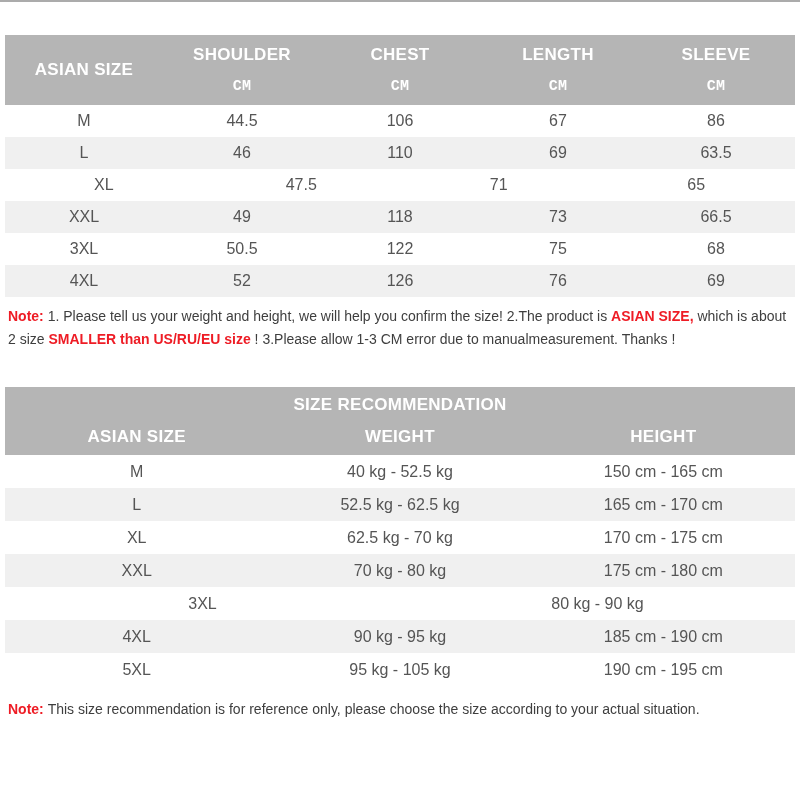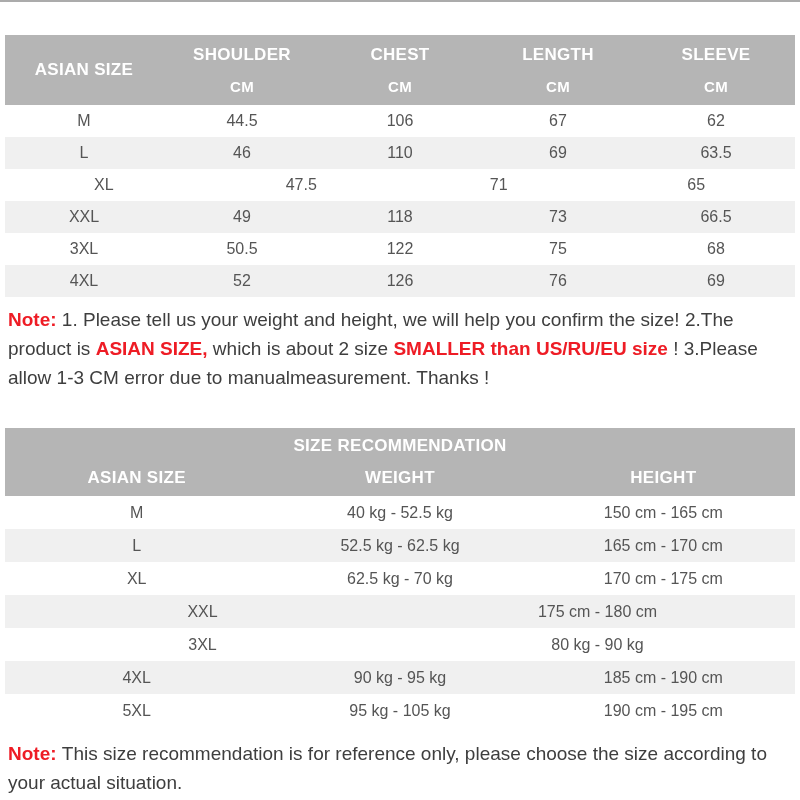--- a/index.html
+++ b/index.html
@@ -16,26 +16,26 @@
     font-family:"Liberation Sans", sans-serif;
     border-top:2px solid #ababab;
   }
   
   .t1{margin:33px 5px 0 5px;}
   .t-header{display:flex;background:var(--hdr);height:70px;}
   .hcell{
     flex:1;display:flex;flex-direction:column;justify-content:center;align-items:center;
     gap:13px;color:#ffffff;font-weight:bold;font-size:17px;letter-spacing:.3px;height:100%;
   }
-  .hcell .hu{font-size:15px;}
+  .hcell .hu{font-size:15px;font-family:Liberation Mono, monospace;}
   .trow{display:flex;height:32px;align-items:center;}
   .trow.alt{background:var(--alt);}
   .tcell{flex:1;text-align:center;font-size:16px;color:var(--cell-text);}
   
-  .note{margin:8px 8px 0 8px;font-size:19px;line-height:29px;color:var(--note-text);}
+  .note{margin:8px 8px 0 8px;font-size:14px;line-height:23px;color:var(--note-text);}
   .note .red{color:var(--red);font-weight:bold;}
   
   .t2{margin:36px 5px 0 5px;}
   .t2-header{
     background:var(--hdr);height:68px;display:flex;flex-direction:column;
     justify-content:center;gap:12px;
   }
   .t2-title{text-align:center;color:#ffffff;font-weight:bold;font-size:17px;letter-spacing:.3px;}
   .t2-sub{display:flex;}
   .hcell2{flex:1;text-align:center;color:#ffffff;font-weight:bold;font-size:17px;letter-spacing:.3px;}
@@ -66,21 +66,21 @@
         <div class="hl">SLEEVE</div>
         <div class="hu">CM</div>
       </div>
     </div>
   <div id="t1-body">
       <div class="trow">
         <div class="tcell">M</div>
         <div class="tcell">44.5</div>
         <div class="tcell">106</div>
         <div class="tcell">67</div>
-        <div class="tcell">62</div>
+        <div class="tcell">86</div>
       </div>
       <div class="trow alt">
         <div class="tcell">L</div>
         <div class="tcell">46</div>
         <div class="tcell">110</div>
         <div class="tcell">69</div>
         <div class="tcell">63.5</div>
       </div>
       <div class="trow">
         <div class="tcell">XL</div>
@@ -134,20 +134,21 @@
         <div class="tcell">52.5 kg - 62.5 kg</div>
         <div class="tcell">165 cm - 170 cm</div>
       </div>
       <div class="trow">
         <div class="tcell">XL</div>
         <div class="tcell">62.5 kg - 70 kg</div>
         <div class="tcell">170 cm - 175 cm</div>
       </div>
       <div class="trow alt">
         <div class="tcell">XXL</div>
+        <div class="tcell">70 kg - 80 kg</div>
         <div class="tcell">175 cm - 180 cm</div>
       </div>
       <div class="trow">
         <div class="tcell">3XL</div>
         <div class="tcell">80 kg - 90 kg</div>
       </div>
       <div class="trow alt">
         <div class="tcell">4XL</div>
         <div class="tcell">90 kg - 95 kg</div>
         <div class="tcell">185 cm - 190 cm</div>

